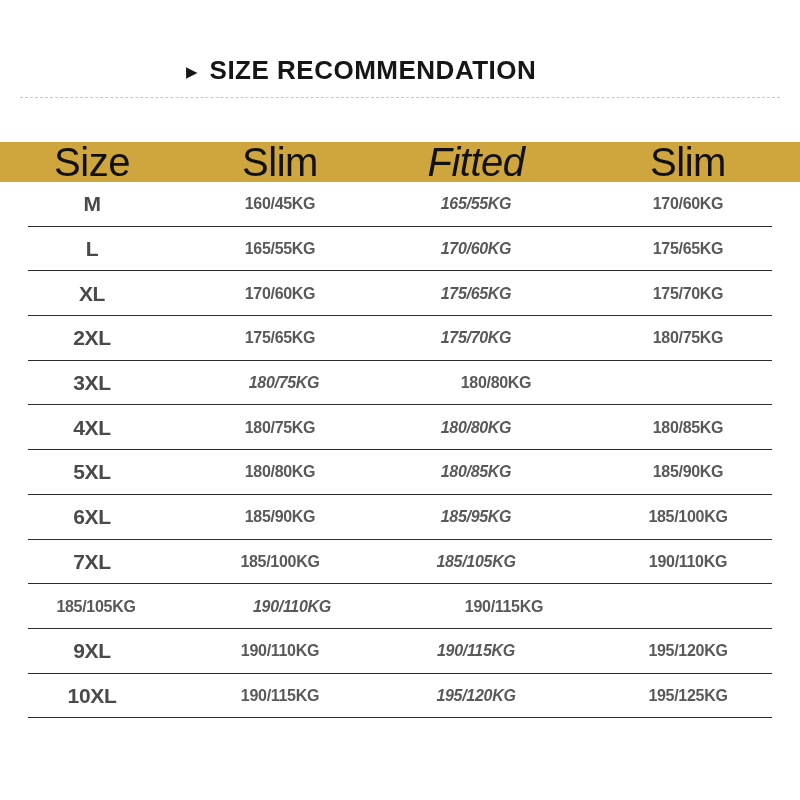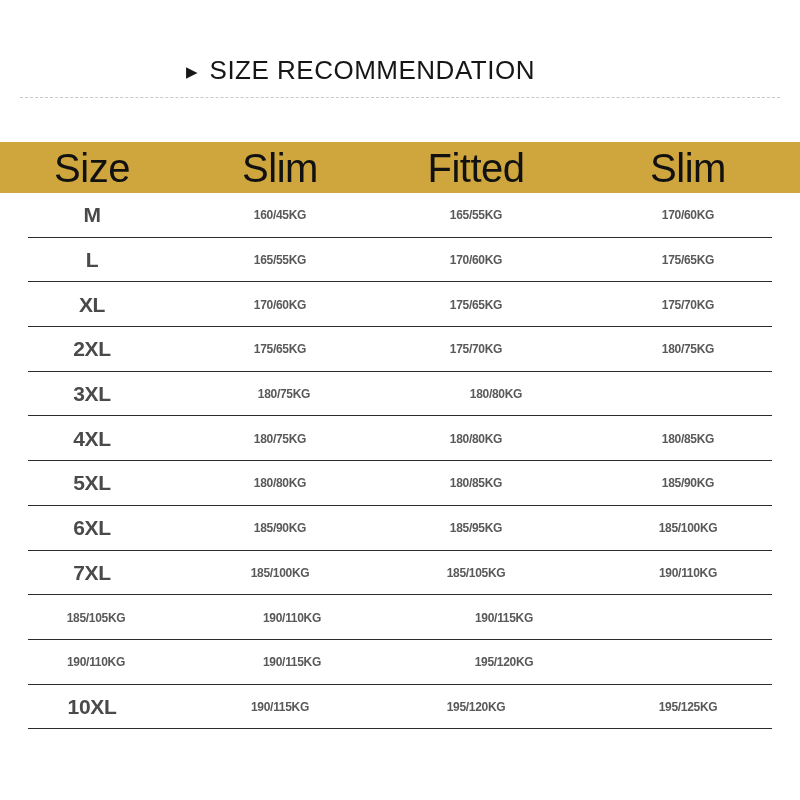--- a/index.html
+++ b/index.html
@@ -23,35 +23,35 @@
     height: 32px;
   }
   .title-tri {
     font-size: 15px;
     line-height: 1;
     color: #161616;
     transform: translateY(1px);
   }
   .title-text {
     font-size: 26px;
-    font-weight: 400;
+    font-weight: 700;
     letter-spacing: 0.5px;
     color: #161616;
     white-space: nowrap;
   }
   .dashed-divider {
     margin: 11px 20px 0 20px;
     border-top: 1px dashed #c8c8c8;
     height: 0;
   }
   .size-table {
     margin-top: 44px;
   }
   .header-band {
-    height: 51px;
+    height: 40px;
     background: #CFA63D;
     display: flex;
     align-items: center;
   }
   .th {
     font-size: 40px;
     font-weight: 400;
     color: #111111;
     text-align: center;
     line-height: 44px;
@@ -74,26 +74,26 @@
   .td {
     text-align: center;
     font-weight: 700;
     letter-spacing: -0.3px;
   }
   .td.size-cell {
     font-size: 21px;
     color: #4a4a4a;
   }
   .td.val-cell {
-    font-size: 12px;
+    font-size: 16px;
     color: #595959;
   }
   .c1 { width: 23%; }
   .c2 { width: 24%; }
-  .c3 { width: 25%; }
+  .c3 { width: 25%; font-style: italic; }
   .c4 { width: 28%; }
 </style>
 </head>
 <body>
 
 <div class="page">
 
   <div class="title-row">
     <span class="title-tri">▶</span>
     <span class="title-text">SIZE RECOMMENDATION</span>
@@ -182,20 +182,21 @@
     </div>
 
     <div class="tr">
       <div class="td val-cell c2">185/105KG</div>
       <div class="td val-cell c3">190/110KG</div>
       <div class="td val-cell c4">190/115KG</div>
       <div class="row-divider"></div>
     </div>
 
     <div class="tr">
+      <div class="td size-cell c1">9XL</div>
       <div class="td val-cell c2">190/110KG</div>
       <div class="td val-cell c3">190/115KG</div>
       <div class="td val-cell c4">195/120KG</div>
       <div class="row-divider"></div>
     </div>
 
     <div class="tr">
       <div class="td size-cell c1">10XL</div>
       <div class="td val-cell c2">190/115KG</div>
       <div class="td val-cell c3">195/120KG</div>

